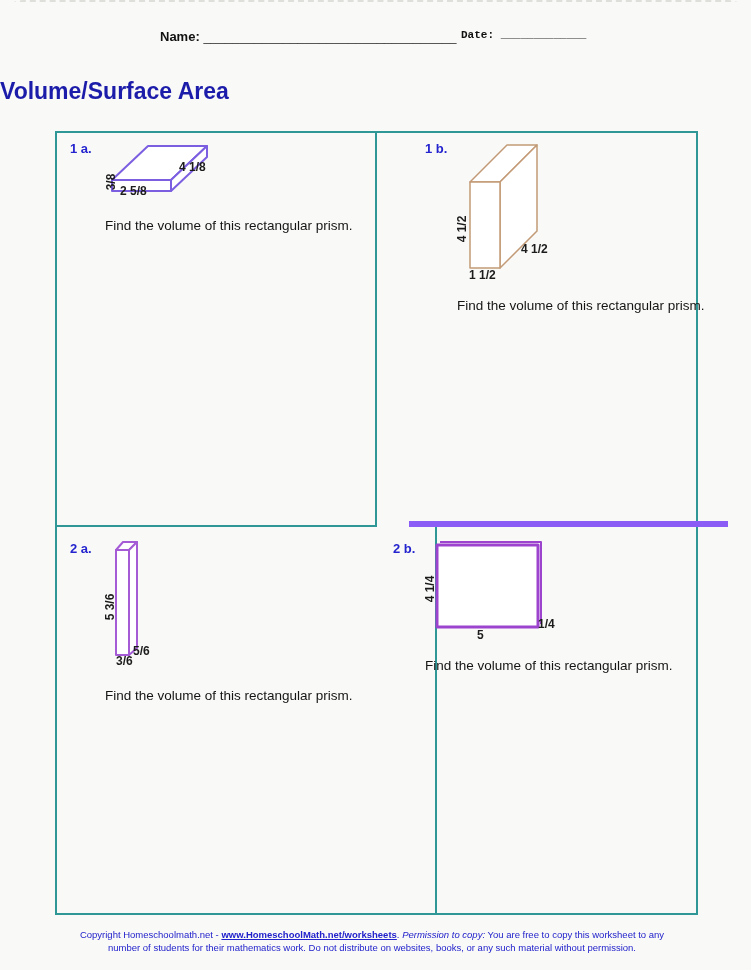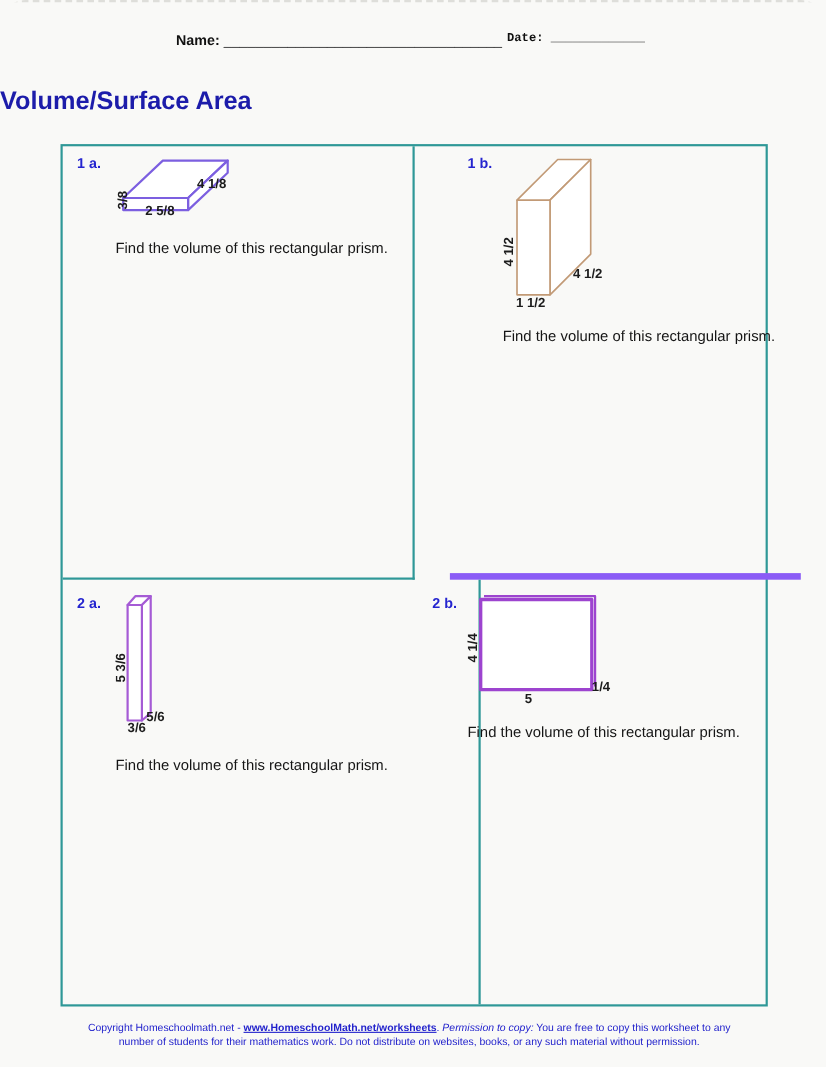--- a/index.html
+++ b/index.html
@@ -53,21 +53,21 @@
   <div class="grid">
 
     <div class="cell cell-1a">
       <div class="pnum" style="left:13px; top:8px;">1 a.</div>
       <svg class="fig" style="left:48px; top:7px;" width="110" height="60">
         <polygon points="7,40 43,6 102,6 66,40" fill="#ffffff" stroke-width="2" stroke-linejoin="round" stroke="#7c5fe0"></polygon>
         <polygon points="66,40 102,6 102,17 66,51" fill="#ffffff" stroke-width="2" stroke-linejoin="round" stroke="#7c5fe0"></polygon>
         <polygon points="7,40 66,40 66,51 7,51" fill="#ffffff" stroke-width="2" stroke-linejoin="round" stroke="#7c5fe0"></polygon>
       </svg>
       <div class="dim dim-rot" style="left:41px; top:42px; width:26px;">3/8</div>
-      <div class="dim" style="left:75px; top:51px;">2 5/8</div>
+      <div class="dim" style="left:63px; top:51px;">2 5/8</div>
       <div class="dim" style="left:122px; top:27px;">4 1/8</div>
       <div class="prompt" style="left:48px; top:85px;">Find the volume of this rectangular prism.</div>
     </div>
 
     <div class="cell cell-1b">
       <div class="pnum" style="left:16px; top:8px;">1 b.</div>
       <svg class="fig" style="left:58px; top:7px;" width="75" height="133">
         <polygon points="3,42 40,5 70,5 33,42" fill="#ffffff" stroke-width="1.5" stroke-linejoin="round" stroke="#c29a76"></polygon>
         <polygon points="33,42 70,5 70,91 33,128" fill="#ffffff" stroke-width="1.5" stroke-linejoin="round" stroke="#c29a76"></polygon>
         <polygon points="3,42 33,42 33,128 3,128" fill="#ffffff" stroke-width="1.5" stroke-linejoin="round" stroke="#c29a76"></polygon>

